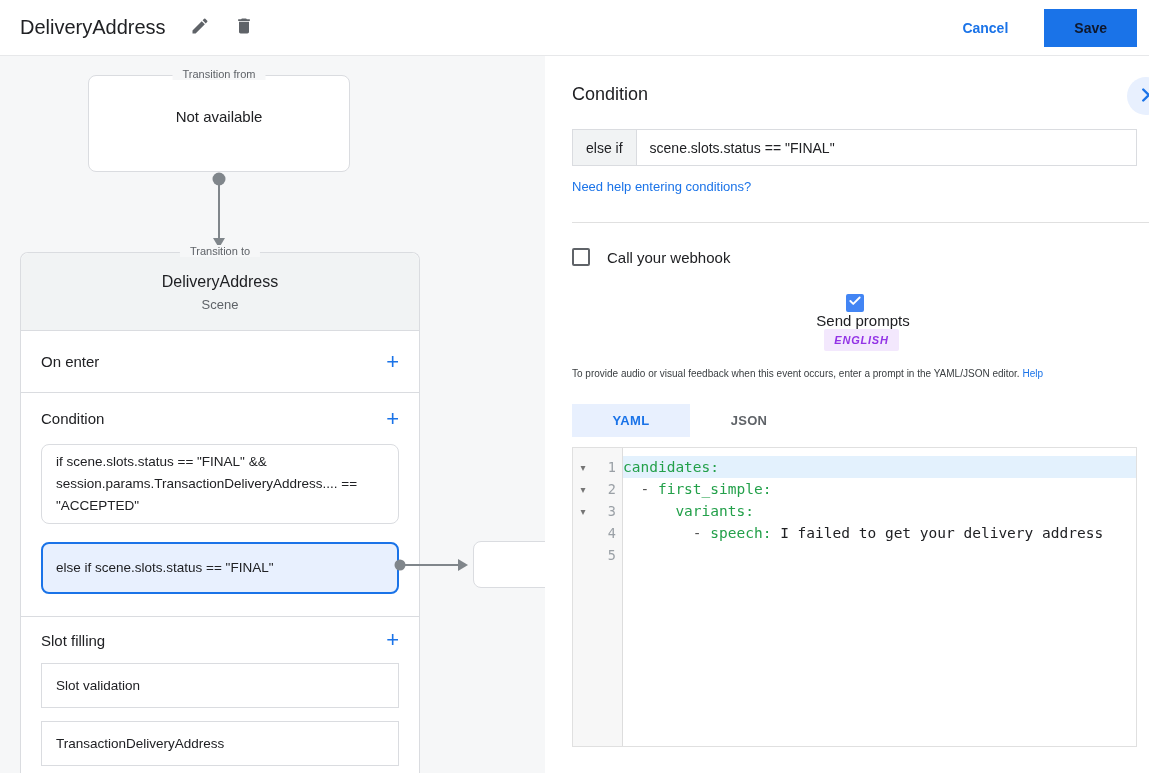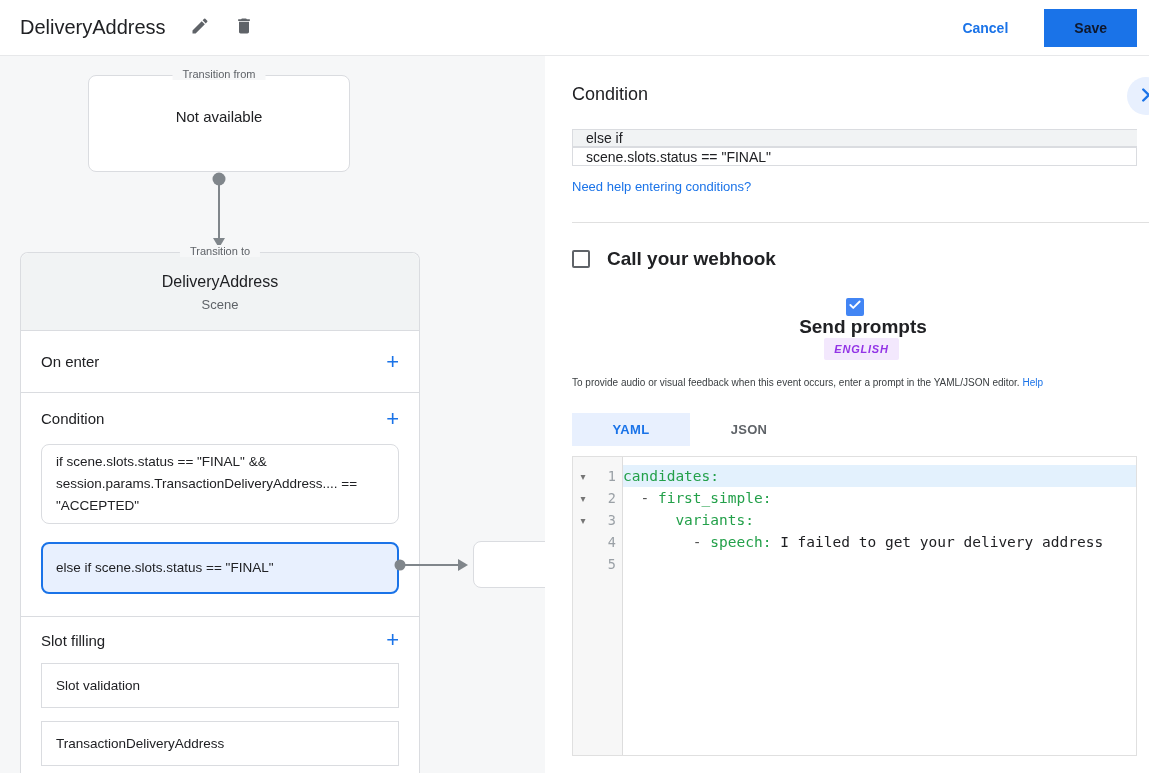--- a/index.html
+++ b/index.html
@@ -61,37 +61,37 @@
     height:45px; display:flex; align-items:center; padding:0 14px; font-size:13.5px;
     color:#202124; cursor:pointer; }
   .target-box { position:absolute; left:473px; top:485px; width:90px; height:47px;
     background:#fff; border:1px solid #dadce0; border-radius:8px; }
 
   
   .panel-heading { font-size:18px; color:#202124; font-weight:400; }
   .collapse-btn { position:absolute; right:-16px; top:21px; width:38px; height:38px;
     border-radius:50%; background:#e8f0fe; border:none; cursor:pointer;
     display:flex; align-items:center; justify-content:center; }
-  .cond-input-row { display:flex; margin-top:24px; height:37px; width:565px;flex-direction:column; }
+  .cond-input-row { display:flex; margin-top:24px; height:37px; width:565px; }
   .cond-prefix { background:#f1f3f4; border:1px solid #dadce0; border-right:none;
     display:flex; align-items:center; padding:0 13px; font-size:14px; color:#202124; }
   .cond-input { flex:1; border:1px solid #dadce0; background:#fff; font-size:14px;
     padding:0 13px; color:#202124; font-family:inherit; outline:none; }
   .help-link { display:inline-block; margin-top:13px; color:#1a73e8; font-size:13px;
     text-decoration:none; cursor:pointer; }
   .divider { border-top:1px solid #e0e0e0; margin:27px -12px 0 0; }
 
   .when-title { margin-top:31px; }
   .check-row { display:flex; align-items:center; margin-top:25px; }
   .check-row + .check-row { margin-top:28px;flex-direction:column; }
   .checkbox { width:18px; height:18px; border:2px solid #5f6368; border-radius:2px;
     background:#fff; cursor:pointer; flex:none; }
   .checkbox.checked { background:#4285f4; border-color:#4285f4; display:flex;
     align-items:center; justify-content:center; }
-  .check-label { font-size:19px; font-weight:700; color:#202124; margin-left:17px; cursor:pointer; }
+  .check-label { font-size:15px; font-weight:400; color:#202124; margin-left:17px; cursor:pointer; }
   .lang-badge { margin-left:14px; background:#f3e8fd; color:#9334e6; font-size:11px;
     font-weight:700; letter-spacing:0.8px; padding:5px 10px; border-radius:2px;font-style:italic; }
   .desc { margin-top:14px; font-size:10px; line-height:17px; color:#3c4043; width:562px; }
   .desc a { color:#1a73e8; text-decoration:none; cursor:pointer; }
 
   .tabs { display:flex; margin-top:22px; }
   .tab { width:118px; height:33px; display:flex; align-items:center; justify-content:center;
     font-size:13px; font-weight:700; letter-spacing:0.3px; color:#5f6368; cursor:pointer; }
   .tab.active { background:#e8f0fe; color:#1a73e8; }
 

